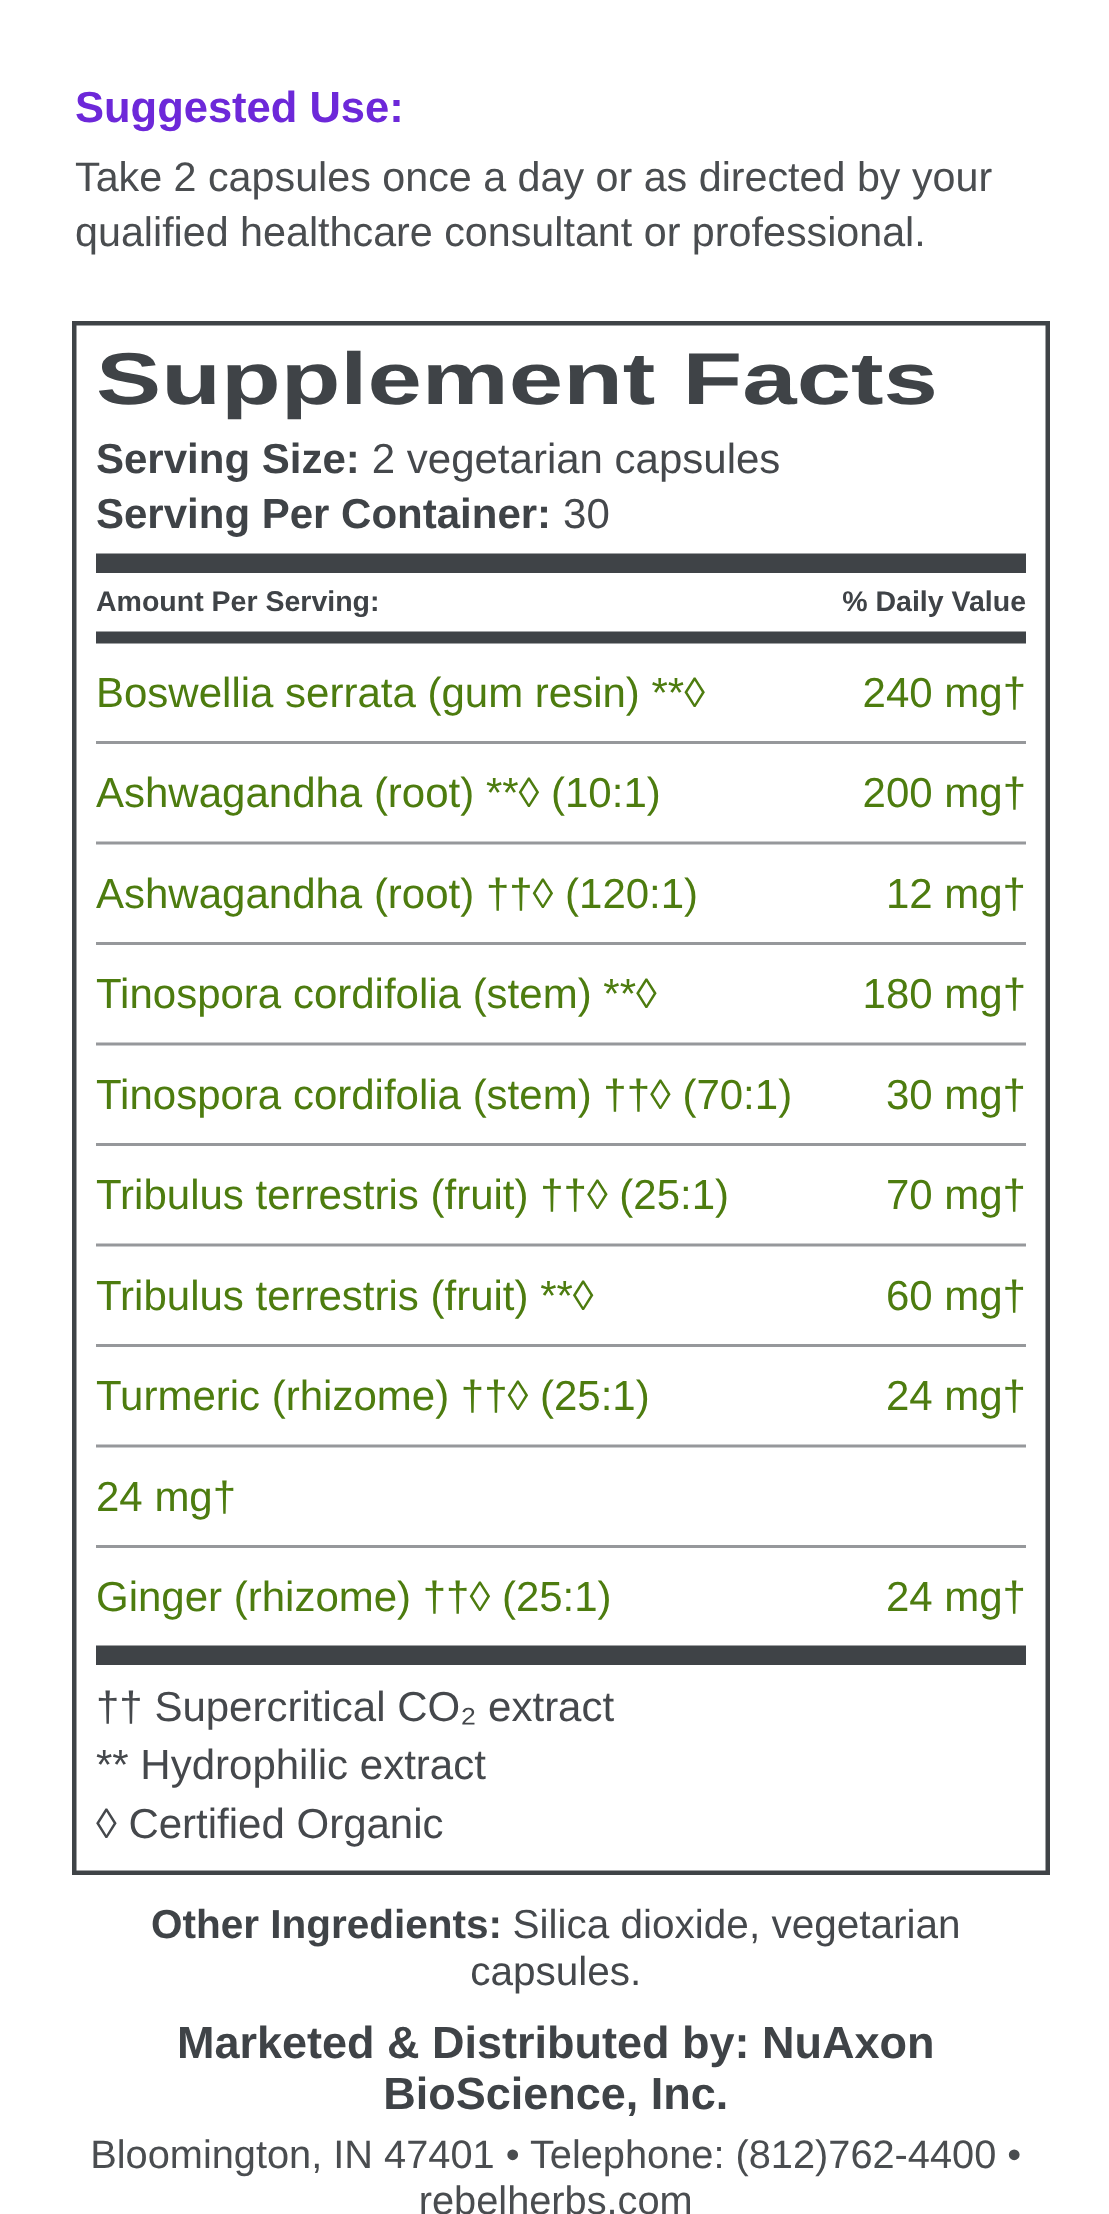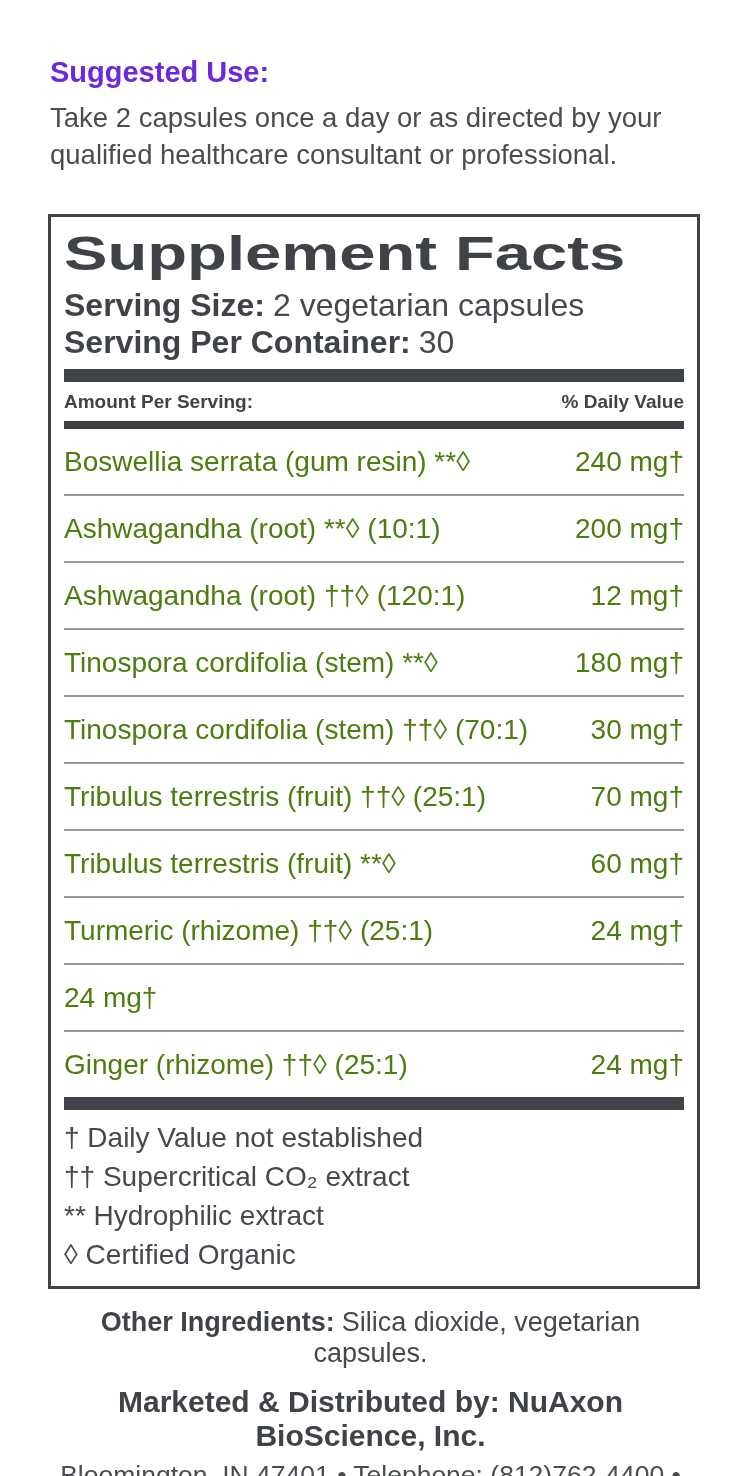--- a/index.html
+++ b/index.html
@@ -45,21 +45,21 @@
     font-size: 49px;
     font-weight: bold;
     color: #3f4347;
     white-space: nowrap;
     transform: scaleX(1.33);
     transform-origin: left center;
     letter-spacing: 0px;
     margin: 2px 0 6px 0;
   }
   .serving-line {
-    font-size: 32px;
+    font-size: 28px;
     line-height: 37px;
     color: #45484c;
   }
   .serving-line .lbl {
     font-weight: bold;
     margin-right: 8px;
     color: #3f4347;
   }
   .bar {
     background: #3f4347;
@@ -196,21 +196,20 @@
         <div class="row">
           <span class="row-name">Ginger (rhizome) ††◊ (25:1)</span>
           <span class="row-amt">24 mg†</span>
         </div>
       </div>
 
     <div class="bar thick" style="margin-top:0;"></div>
 
     <div class="footnotes">
 
-        <div class="footnote">† Daily Value not established</div>
 
         <div class="footnote">†† Supercritical CO₂ extract</div>
 
         <div class="footnote">** Hydrophilic extract</div>
 
         <div class="footnote">◊ Certified Organic</div>
       </div>
   </div>
 
   <p class="other-ing">

